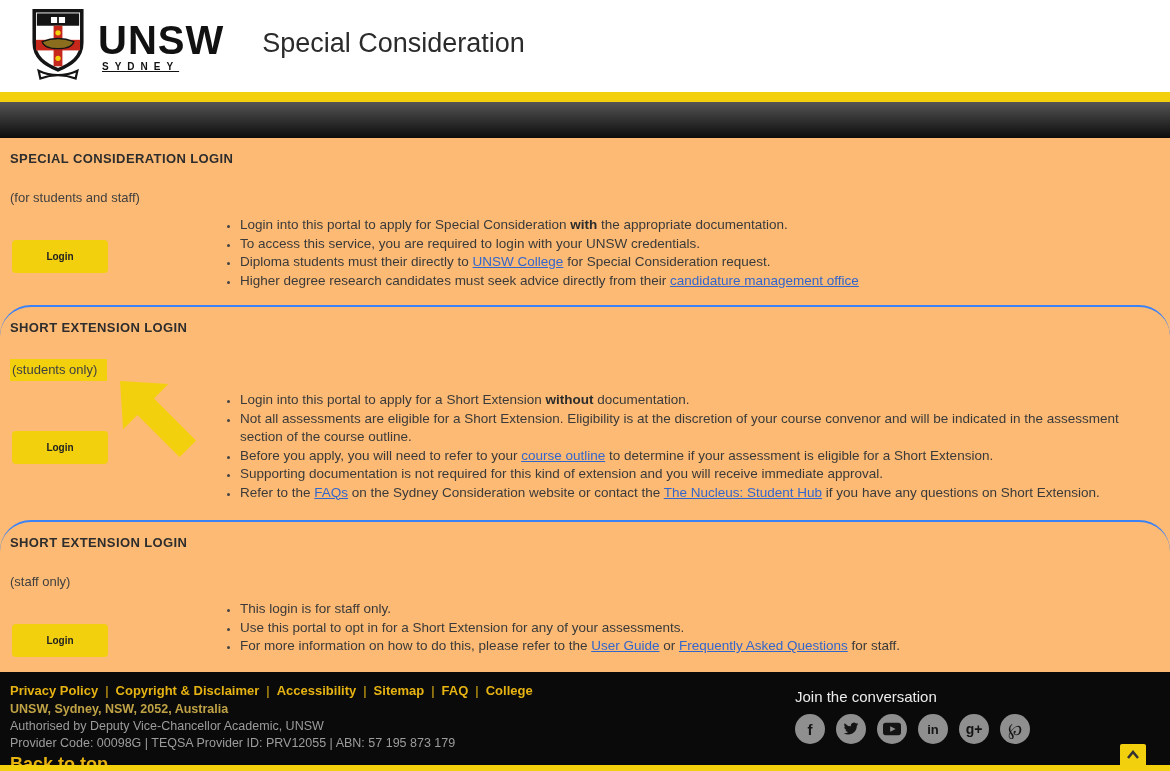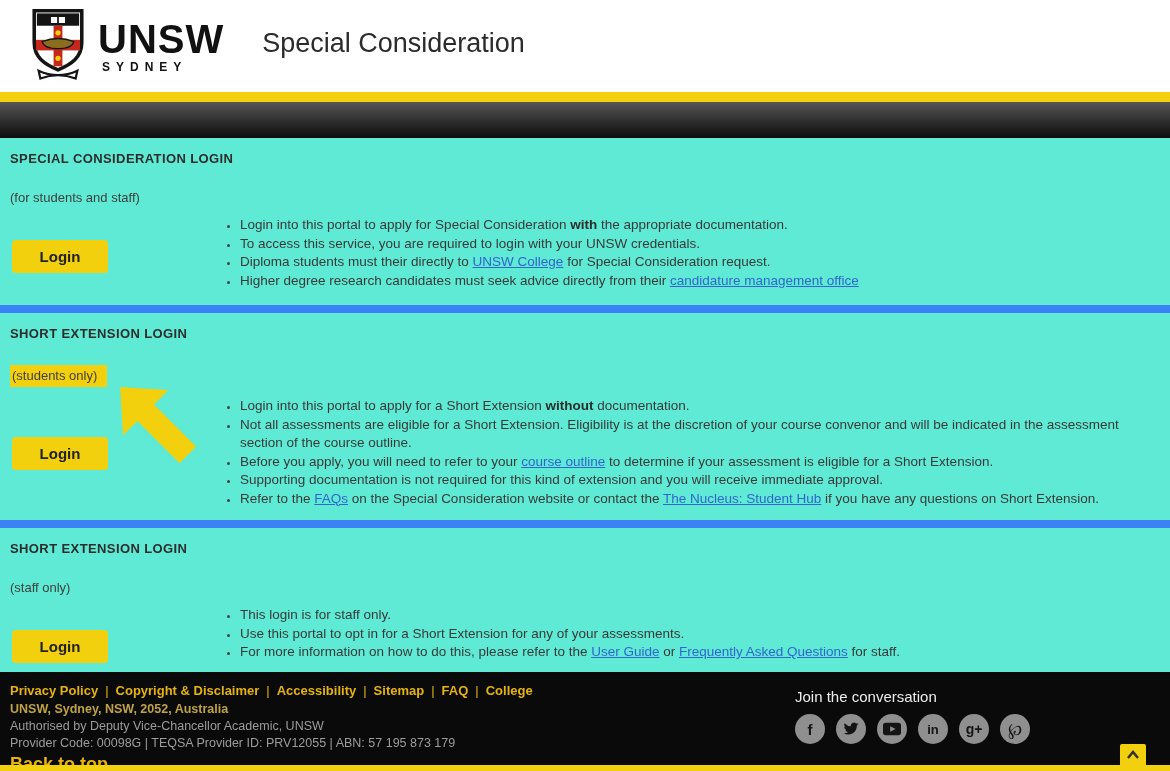--- a/index.html
+++ b/index.html
@@ -1,43 +1,43 @@
 <!DOCTYPE html>
 <html style="--yellow: #f2d00e; --link-blue: #3366cc; --footer-gold: #e6b312;"><head>
 <meta charset="utf-8">
 <style>
   * { margin:0; padding:0; box-sizing:border-box; }
   html,body { background:#ffffff; }
   body { font-family:"Liberation Sans", sans-serif; }
-  .page { width:1170px; height:771px; position:relative; background:#5eead4; display:flex; flex-direction:column; overflow:hidden; }
+  .page { width:1170px; height:771px; position:relative; background:#fdba74; display:flex; flex-direction:column; overflow:hidden; }
 
   
   .header { height:92px; display:flex; align-items:center; padding-left:30px; background:#fff; }
   .crest { width:56px; height:74px; flex:0 0 auto; }
   .wordmark { margin-left:12px; line-height:1; }
   .wordmark .big { font-size:40px; font-weight:700; letter-spacing:1px; color:#111; font-stretch:condensed; }
-  .wordmark .small { font-size:12px; font-weight:700; letter-spacing:6px; color:#111; margin-top:2px; padding-left:4px; }
+  .wordmark .small { font-size:10px; font-weight:700; letter-spacing:6px; color:#111; margin-top:2px; padding-left:4px;text-decoration:underline; }
   .page-title { font-size:27px; color:#2b2b2b; margin-left:38px; margin-top:-6px;text-align:right; }
 
   .stripe-yellow { height:10px; background:var(--yellow,#f2d00e); }
   .navbar { height:36px; background:linear-gradient(#555555,#171717 85%,#0c0c0c); }
 
   
   .main { flex:1; }
   .section { padding:13px 10px 0 10px; position:relative; }
   .section:nth-of-type(1){ height:167px; }
   .section:nth-of-type(2){ height:215px; }
   .section:nth-of-type(3){ height:152px; }
-  .section + .section { border-top:8px solid #3b82f6; }
+  .section + .section { border-top:2px solid #3b82f6;border-radius:31px; }
   .sec-heading { font-size:13px; font-weight:700; color:#2d2d2d; letter-spacing:.4px; }
   .sec-sub { font-size:13px; color:#404040; margin-top:6px; display:inline-block; }
   .sec-sub.hl { background:var(--yellow,#f2d00e); padding:3px 10px 4px 2px; }
   .sec-row { display:flex; }
   .sec-left { width:212px; flex:0 0 auto; position:relative; }
-  .login-btn { display:block; margin:34px 0 0 2px; width:96px; height:33px; background:var(--yellow,#f2d00e); border:none; border-radius:4px; font-family:"Liberation Sans",sans-serif; font-size:15px; font-weight:700; color:#222; cursor:pointer; }
+  .login-btn { display:block; margin:34px 0 0 2px; width:96px; height:33px; background:var(--yellow,#f2d00e); border:none; border-radius:4px; font-family:"Liberation Sans",sans-serif; font-size:10px; font-weight:700; color:#222; cursor:pointer; }
   .section:nth-of-type(2) .login-btn { margin-top:50px; }
   .arrow-svg { position:absolute; top:-2px; left:96px; width:96px; height:72px; display:none; }
   .arrow-svg polygon { fill:var(--yellow,#f2d00e); }
   .sec-right { flex:1; padding-right:14px; }
   .bullets { margin-top:10px; padding-left:18px; }
   .bullets li { font-size:13.5px; color:#3a3a3a; line-height:18.5px; margin-bottom:0; }
   .bullets li::marker { color:#444; font-size:11px; }
   .bullets .b { font-weight:700; color:#2c2c2c; }
   .bullets a { color:var(--link-blue,#3366cc); text-decoration:underline; }
 
@@ -120,21 +120,21 @@
             <polygon points="0,30 34,0 34,19 90,19 90,41 34,41 34,60"></polygon>
           </svg>
           <button class="login-btn">Login</button>
         </div>
         <div class="sec-right">
           <ul class="bullets">
               <li><span>Login into this portal to apply for a Short Extension </span><span class="b">without</span><span> documentation.</span></li>
               <li><span>Not all assessments are eligible for a Short Extension. Eligibility is at the discretion of your course convenor and will be indicated in the assessment section of the course outline.</span></li>
               <li><span>Before you apply, you will need to refer to your </span><a href="#">course outline</a><span> to determine if your assessment is eligible for a Short Extension.</span></li>
               <li><span>Supporting documentation is not required for this kind of extension and you will receive immediate approval.</span></li>
-              <li><span>Refer to the </span><a href="#">FAQs</a><span> on the Special Consideration website or contact the </span><a href="#">The Nucleus: Student Hub</a><span> if you have any questions on Short Extension.</span></li>
+              <li><span>Refer to the </span><a href="#">FAQs</a><span> on the Sydney Consideration website or contact the </span><a href="#">The Nucleus: Student Hub</a><span> if you have any questions on Short Extension.</span></li>
             </ul>
         </div>
       </div>
     </section>
 
     <section class="section">
       <div class="sec-heading">SHORT EXTENSION LOGIN</div><br>
       <span class="sec-sub">(staff only)</span>
       <div class="sec-row">
         <div class="sec-left">

